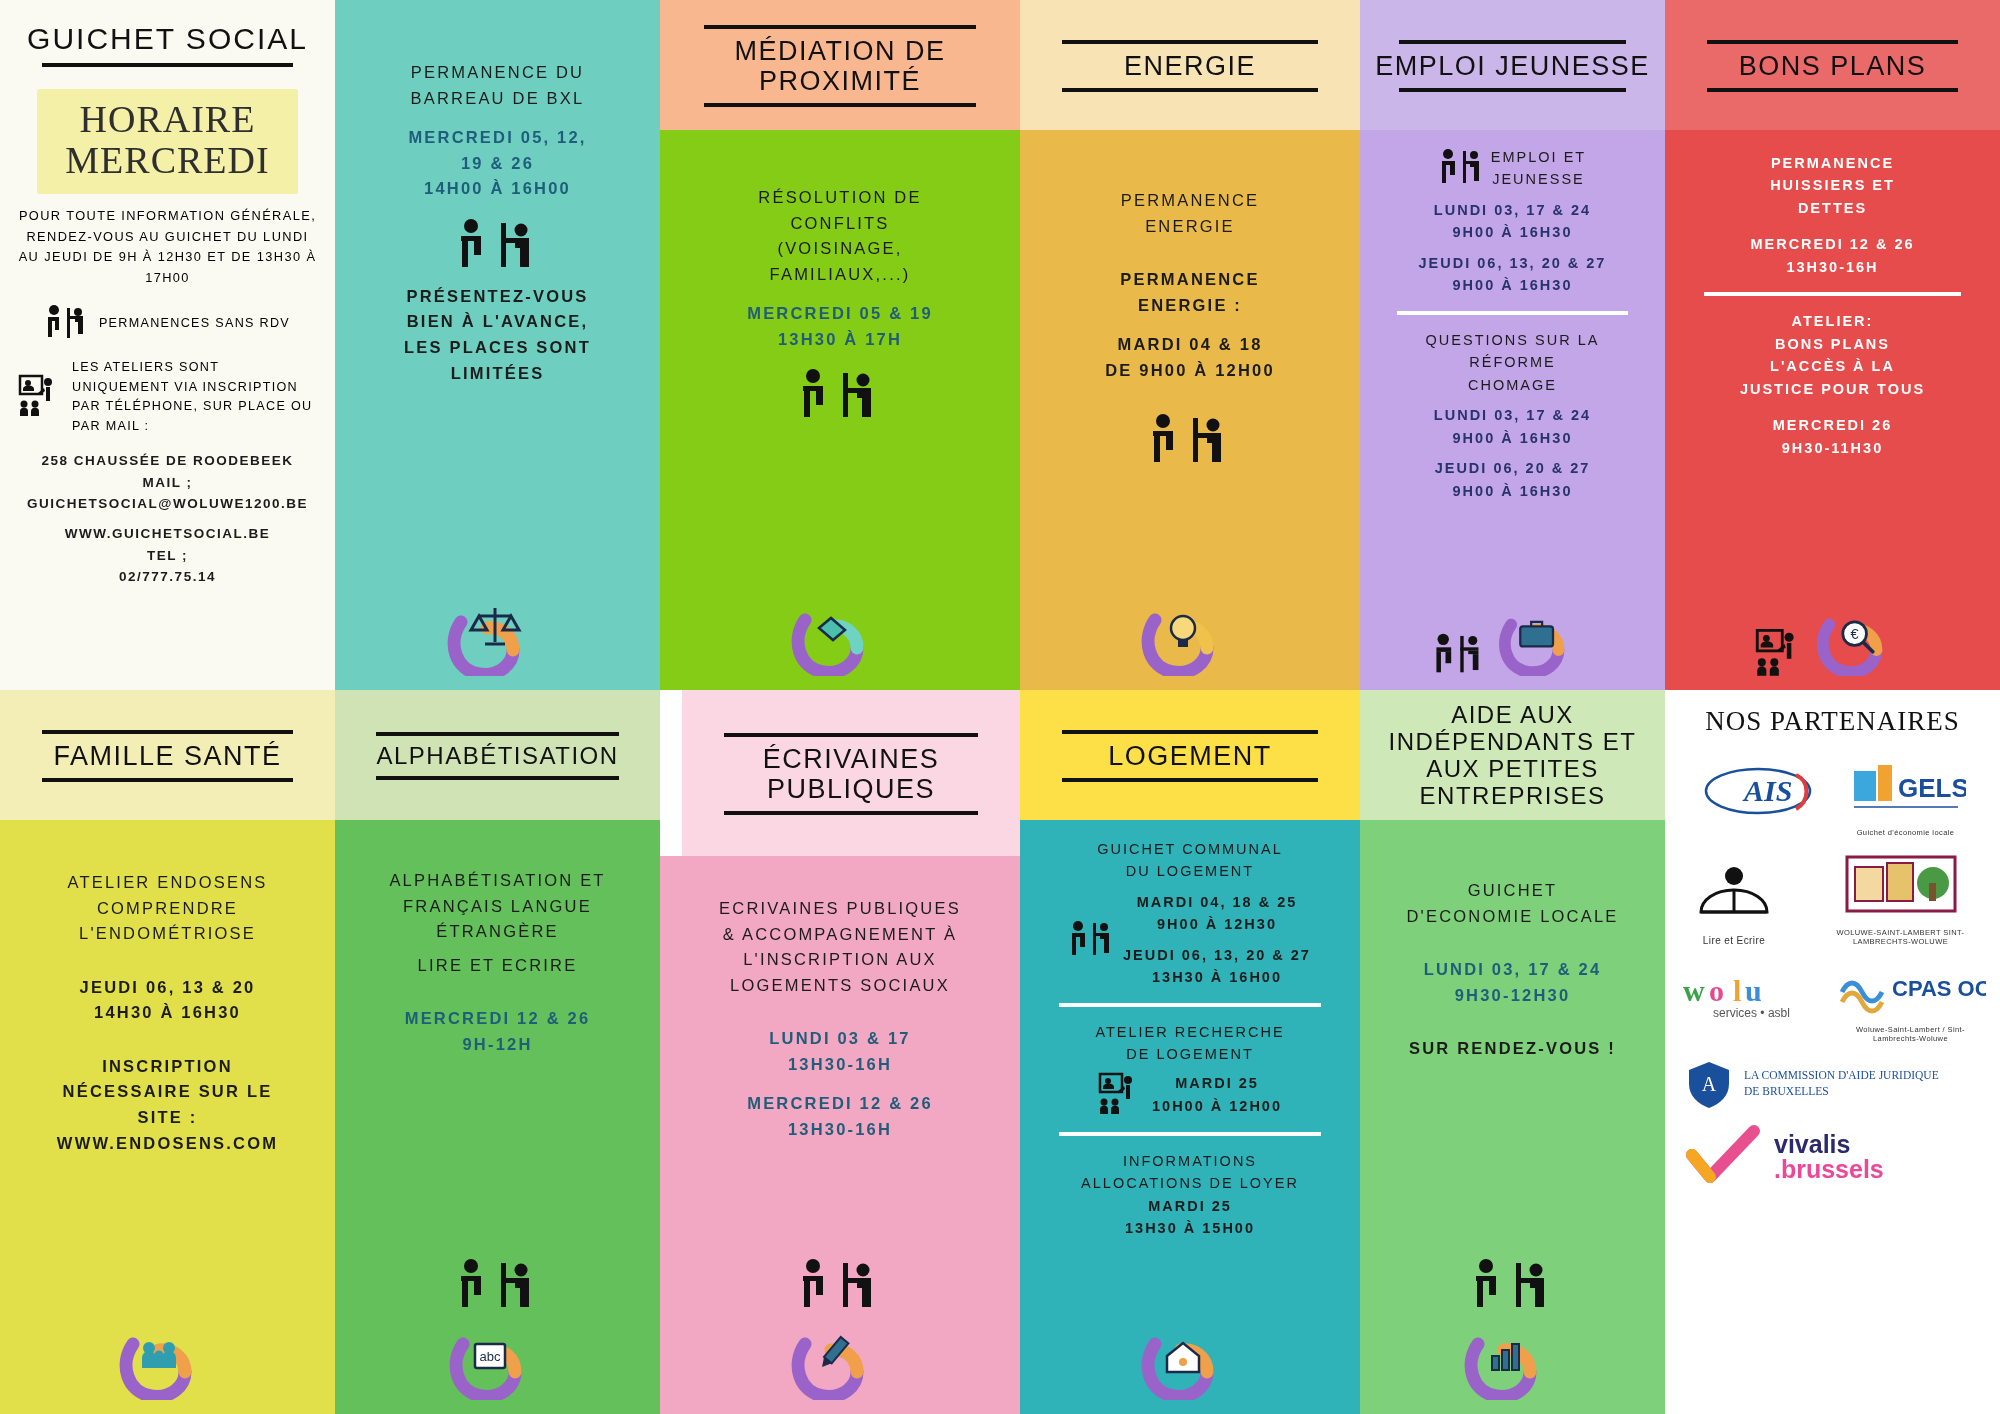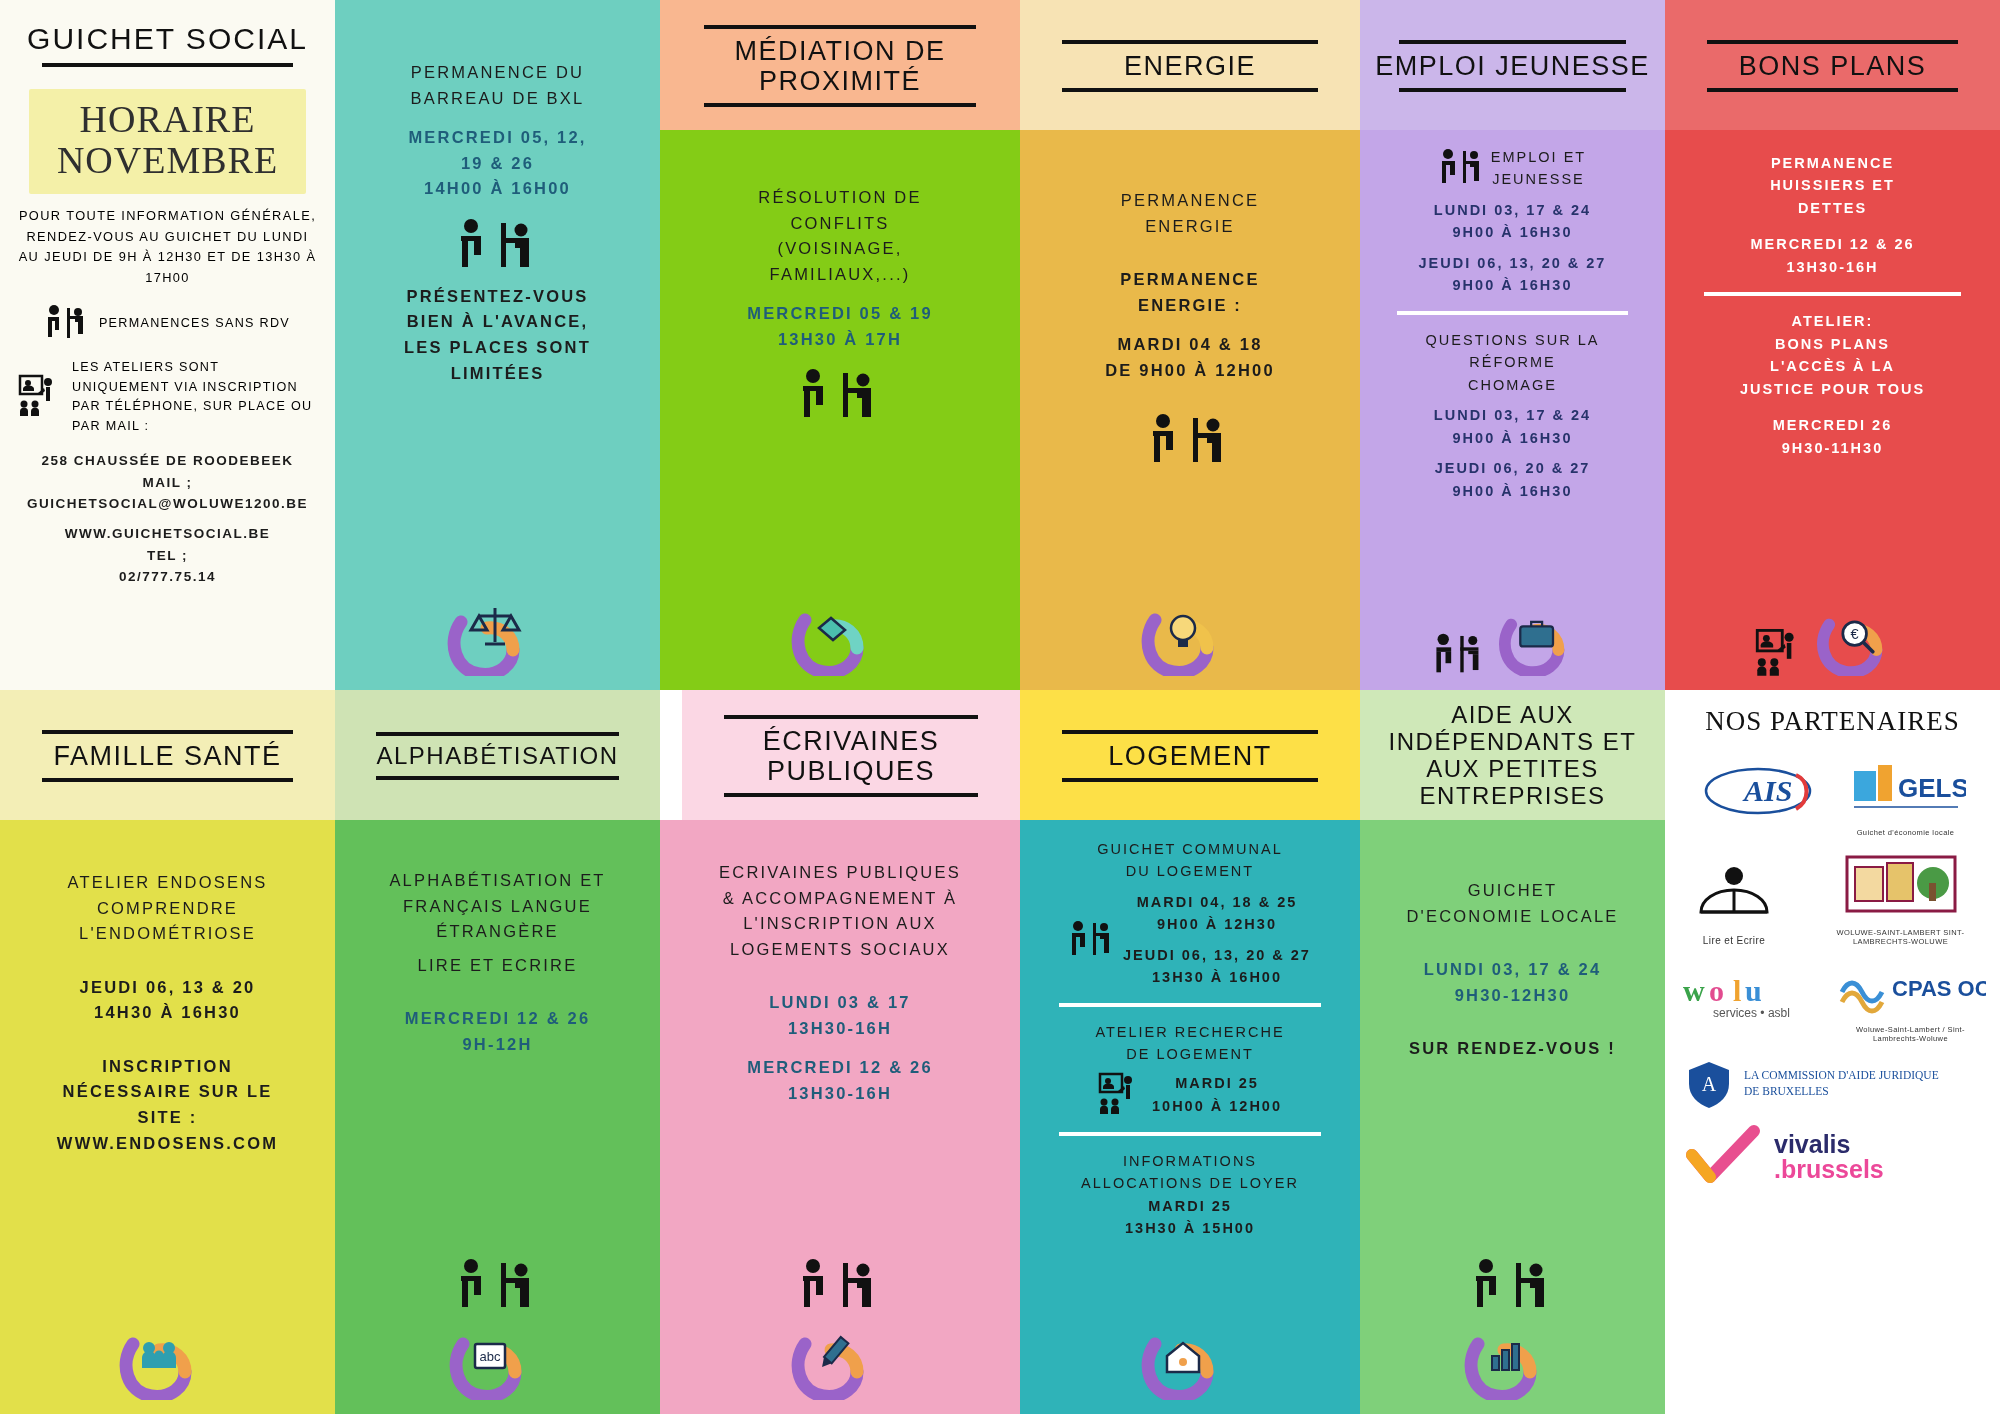--- a/index.html
+++ b/index.html
@@ -187,21 +187,21 @@
 <div class="poster">
 
   <div class="cell c1">
     <div class="head" style="padding-top:22px;">
       <div class="head-title">GUICHET SOCIAL</div>
       <div class="rule"></div>
     </div>
     <div class="body" style="padding-top:4px;">
       <div class="horaire">
         <div class="horaire-t">HORAIRE</div>
-        <div class="horaire-t">NOVEMBRE</div>
+        <div class="horaire-t">MERCREDI</div>
       </div>
       <div class="small-blk">POUR TOUTE INFORMATION GÉNÉRALE, RENDEZ-VOUS AU GUICHET DU LUNDI AU JEUDI DE 9H À 12H30 ET DE 13H30 À 17H00</div>
       <div class="gap-s"></div>
       <div class="row-ic">
         <span class="ico">
           <svg width="44" height="40" viewBox="0 0 44 40">
               <g fill="#111">
                 <circle cx="9" cy="8" r="5"></circle>
                 <path d="M3 15h11v4H3z"></path>
                 <path d="M3 19h4v16H3z"></path>
@@ -580,21 +580,21 @@
           <path d="M20 22c-14 20-6 48 18 52 20 3 34-10 34-24" fill="none" stroke="#9a63c9" stroke-width="13" stroke-linecap="round"></path>
           <path d="M72 50c0-14-12-24-26-22" fill="none" stroke="#f0a04b" stroke-width="13" stroke-linecap="round"></path>
           <rect x="32" y="22" width="30" height="24" rx="2" fill="#ffffff" stroke="#1b2a49" stroke-width="2.5"></rect>
           <text x="47" y="39" font-size="13" text-anchor="middle" fill="#1b2a49" font-family="'Liberation Sans',sans-serif">abc</text>
         </svg>
       </span>
     </div>
   </div>
 
   <div class="cell">
-    <div class="head h-ecriv" style="height:130px;margin-left:22px;">
+    <div class="head h-ecriv" style="height:166px;margin-left:22px;">
       <div class="rule top"></div>
       <div class="head-title">ÉCRIVAINES PUBLIQUES</div>
       <div class="rule"></div>
     </div>
     <div class="body b-ecriv" style="padding-top:40px;">
       <div class="ln">ECRIVAINES PUBLIQUES</div>
       <div class="ln">&amp; ACCOMPAGNEMENT À</div>
       <div class="ln">L'INSCRIPTION AUX</div>
       <div class="ln">LOGEMENTS SOCIAUX</div>
       <div class="gap"></div>

